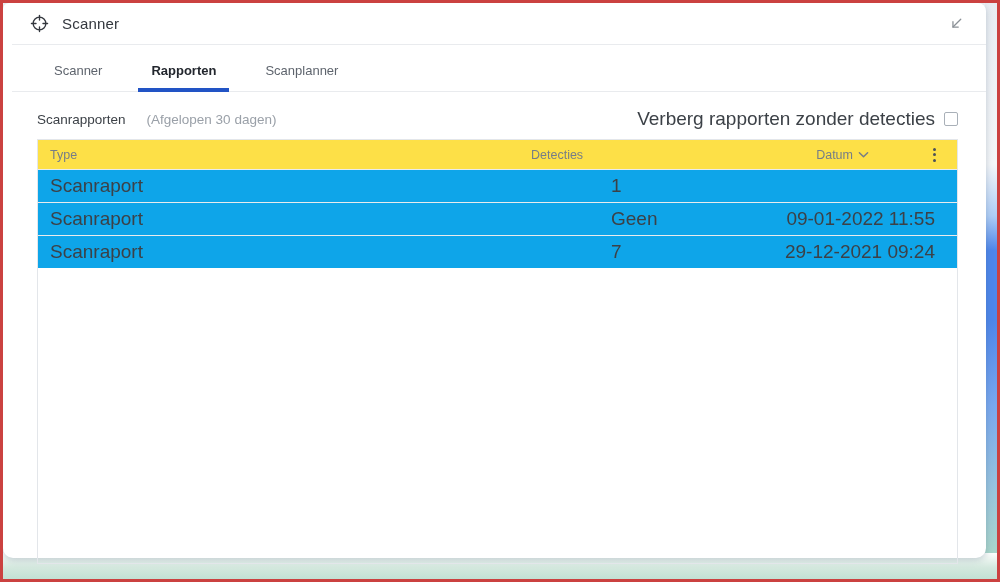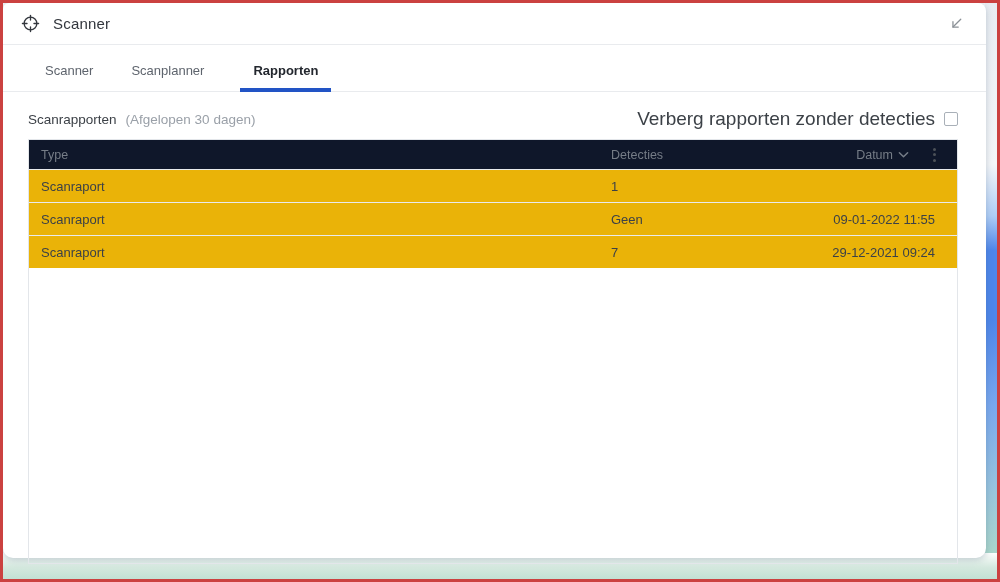--- a/index.html
+++ b/index.html
@@ -27,21 +27,21 @@
     position: absolute; left: 3px; right: 3px; bottom: 3px; height: 26px;
     background: linear-gradient(180deg, #fdfefd 0%, #d4e8de 55%, #c2e0d4 100%);
   }
   
   .window {
     position: absolute; left: 3px; top: 3px; right: 14px; bottom: 24px;
     background: #ffffff;
     border-radius: 6px 8px 10px 10px;
     box-shadow: 0 2px 7px rgba(70, 95, 120, 0.28);
     z-index: 2;
-    display: flex; flex-direction: column;
+    display: flex; flex-direction: column; padding-left: 9px;
   }
   
   .win-header {
     height: 42px;
     display: flex; align-items: center;
     padding: 0 18px;
     border-bottom: 1px solid #e9ebee;
     flex: 0 0 auto;
   }
   .win-title {
@@ -74,20 +74,21 @@
   .tab.active::after {
     content: "";
     position: absolute; left: 0; right: 0; bottom: -1px; height: 4px;
     background: #2254c5;
   }
   
   .section-row {
     display: flex; align-items: center;
     padding: 16px 28px 9px 25px;
     flex: 0 0 auto;
+    gap: 12px;
   }
   .section-title { font-size: 13.5px; color: #3c4147; }
   .section-subtitle { font-size: 13.5px; color: #9aa0a8; margin-left: 9px; }
   .filter-wrap { margin-left: auto; display: flex; align-items: center; cursor: pointer; }
   .filter-label { font-size: 19px; color: #3c4147; }
   .checkbox {
     width: 14px; height: 14px; margin-left: 9px;
     border: 1px solid #a9b0b8; border-radius: 2px; background: #fff;
     display: inline-block;
   }
@@ -96,31 +97,31 @@
     margin: 0 28px 0 25px;
     border: 1px solid #e3e6ea;
     min-height: 425px;
     flex: 0 0 auto;
   }
   .thead {
     display: grid;
     grid-template-columns: 1fr 128px 172px 46px;
     align-items: center;
     height: 29px;
-    background: #0f172a;
-    font-size: 12.5px; color: #767d87;
+    background: #fde047;
+    font-size: 12.5px; color: #767d87; gap: 40px;
   }
   .trow {
     display: grid;
     grid-template-columns: 1fr 128px 172px 46px;
     align-items: center;
     height: 33px;
     border-top: 1px solid #e9ebed;
-    font-size: 13px; color: #3c4147;
-    background: #eab308;
+    font-size: 19px; color: #3c4147;
+    background: #0ea5e9;
     cursor: pointer;
   }
   .trow:first-of-type { border-top: none; }
   .cell-type { padding-left: 12px; }
   .cell-datum { text-align: right; }
   .thead .cell-datum { padding-right: 2px; }
   .trow .cell-datum { grid-column: 3 / 5; padding-right: 22px; }
   .cell-sort { display: inline-flex; align-items: center; gap: 5px; justify-content: flex-start; }
   .kebab {
     display: flex; flex-direction: column; align-items: center; gap: 2.5px;
@@ -153,22 +154,22 @@
         <svg width="17" height="17" viewBox="0 0 24 24" fill="none" stroke="#8a9096" stroke-width="1.8" stroke-linecap="round" stroke-linejoin="round">
           <line x1="18" y1="6" x2="7" y2="17"></line>
           <polyline points="7,9.5 7,17 14.5,17"></polyline>
         </svg>
       </span>
     </span>
   </div>
 
   <div class="tabbar">
     <div class="tab">Scanner</div>
+    <div class="tab active">Rapporten</div>
     <div class="tab">Scanplanner</div>
-    <div class="tab active">Rapporten</div>
   </div>
 
   <div class="section-row">
     <span class="section-title">Scanrapporten</span>
     <span class="section-subtitle">(Afgelopen 30 dagen)</span>
     <span class="filter-wrap">
       <span class="filter-label">Verberg rapporten zonder detecties</span>
       <span class="checkbox"></span>
     </span>
   </div>

